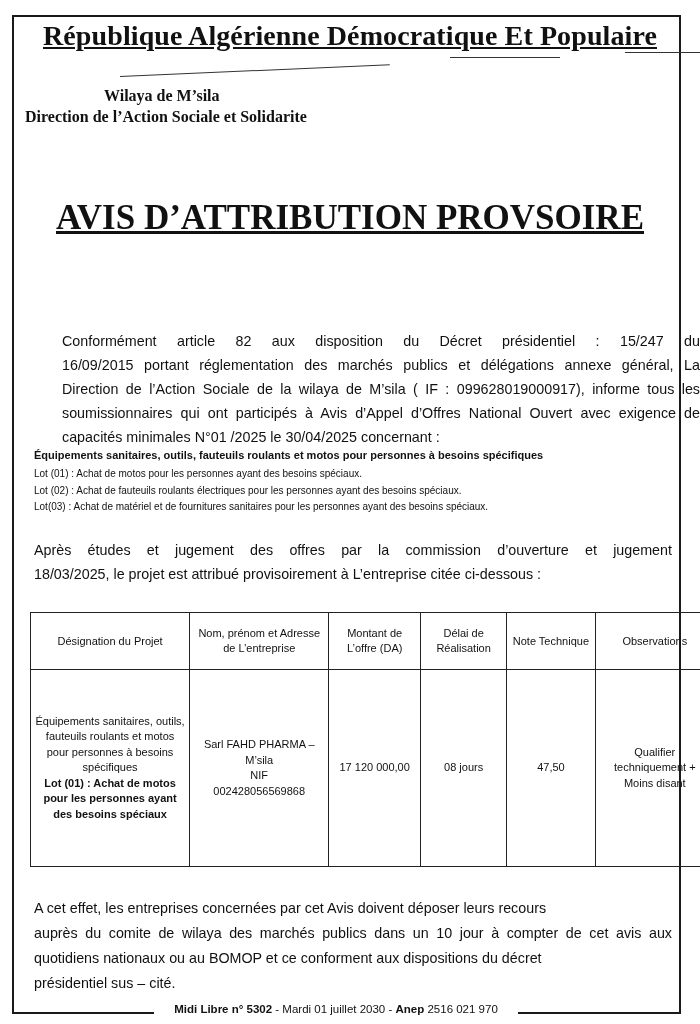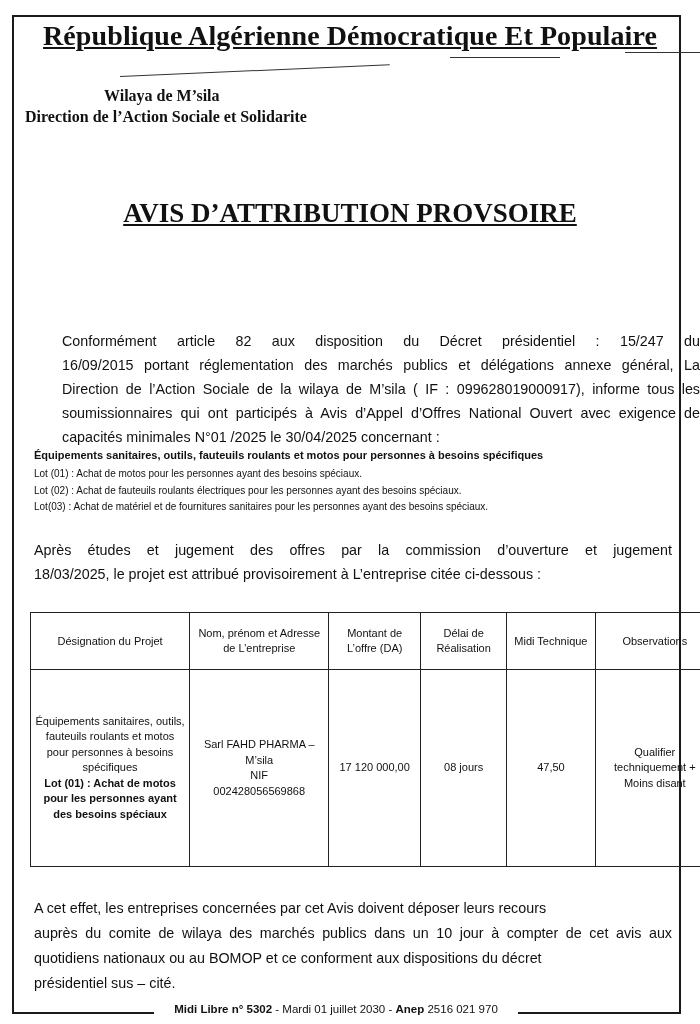--- a/index.html
+++ b/index.html
@@ -38,21 +38,21 @@
   .wilaya {
     position: absolute; left: 104px; top: 87px;
     font-family: "Liberation Serif", serif; font-weight: bold; font-size: 16px;
   }
   .direction {
     position: absolute; left: 25px; top: 108px;
     font-family: "Liberation Serif", serif; font-weight: bold; font-size: 16px;
   }
   .title {
     position: absolute; left: 0; width: 700px; top: 198px; text-align: center;
-    font-family: "Liberation Serif", serif; font-weight: bold; font-size: 27px;
+    font-family: "Liberation Serif", serif; font-weight: bold; font-size: 35px;
     text-decoration: underline;
   }
   .para {
     position: absolute; left: 34px; width: 638px;
     font-family: "Liberation Sans", sans-serif; font-size: 14.3px; line-height: 24px;
     text-align: justify;
   }
   .para .line { display: block; text-align: justify; text-align-last: justify; white-space: nowrap; }
   .para .line.last { text-align-last: left; }
   .p1 { top: 329px; margin-left: 28px; }
@@ -126,21 +126,21 @@
     <col style="width:78px">
       <col style="width:80px">
       <col style="width:108px">
   </colgroup>
   <thead>
     <tr>
       <th>Désignation du Projet</th>
       <th>Nom, prénom et Adresse de L’entreprise</th>
       <th>Montant  de L’offre (DA)</th>
       <th>Délai de Réalisation</th>
-      <th>Midi Technique</th>
+      <th>Note Technique</th>
       <th>Observations</th>
     </tr>
   </thead>
   <tbody>
     <tr>
       <td>
         <div>Équipements sanitaires, outils, fauteuils roulants et motos pour personnes à besoins spécifiques</div>
         <div class="bold">Lot (01) : Achat de motos pour les personnes ayant des besoins spéciaux</div>
       </td>
       <td>

